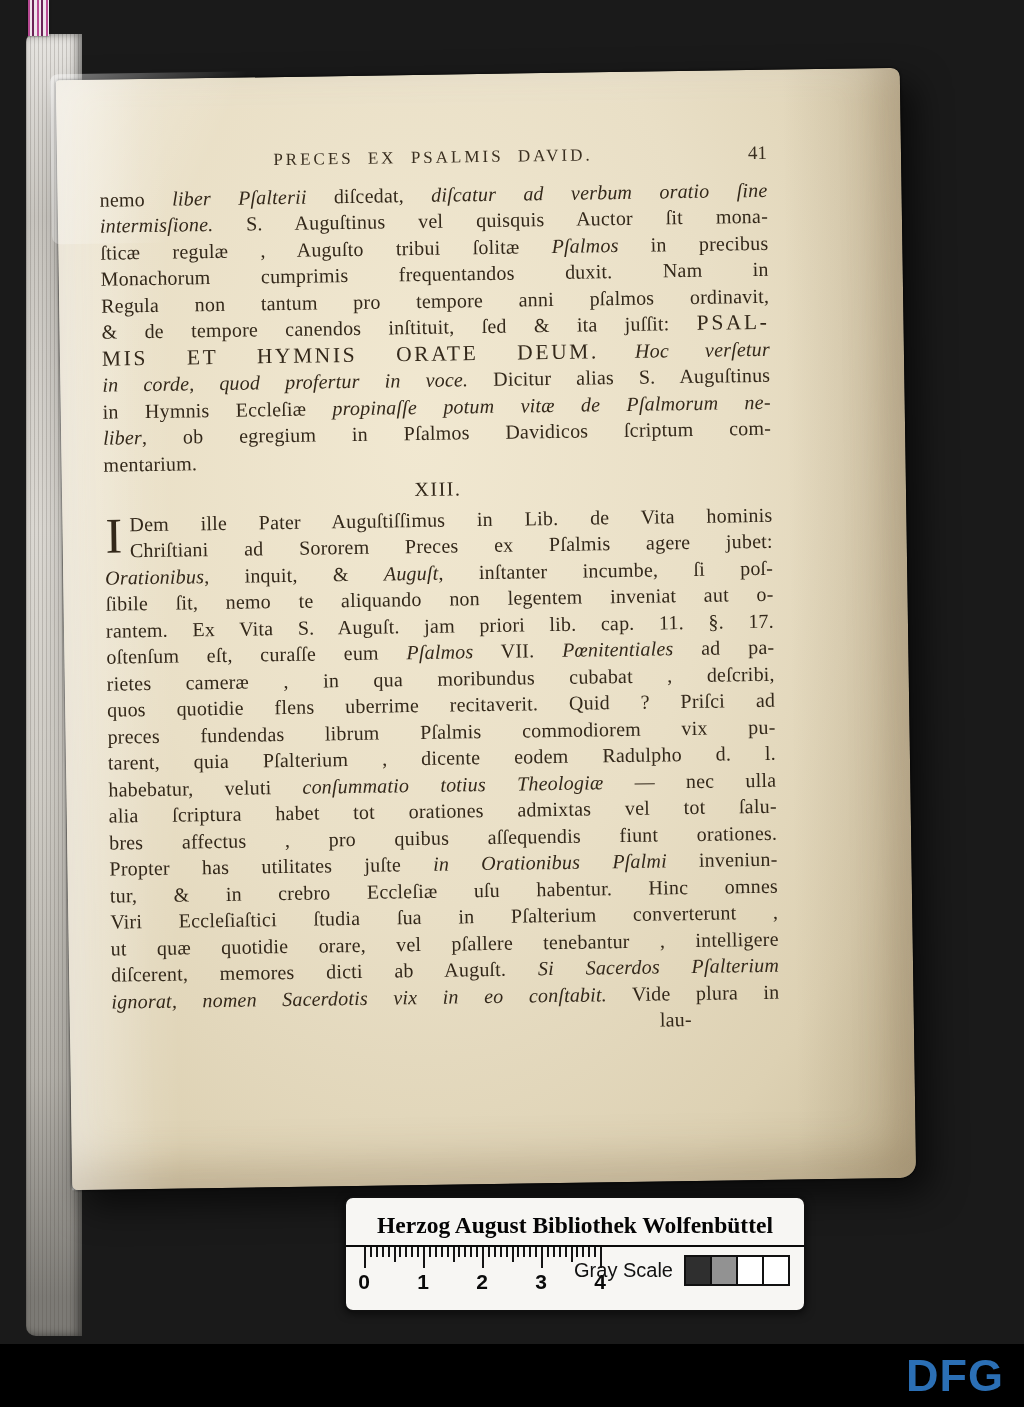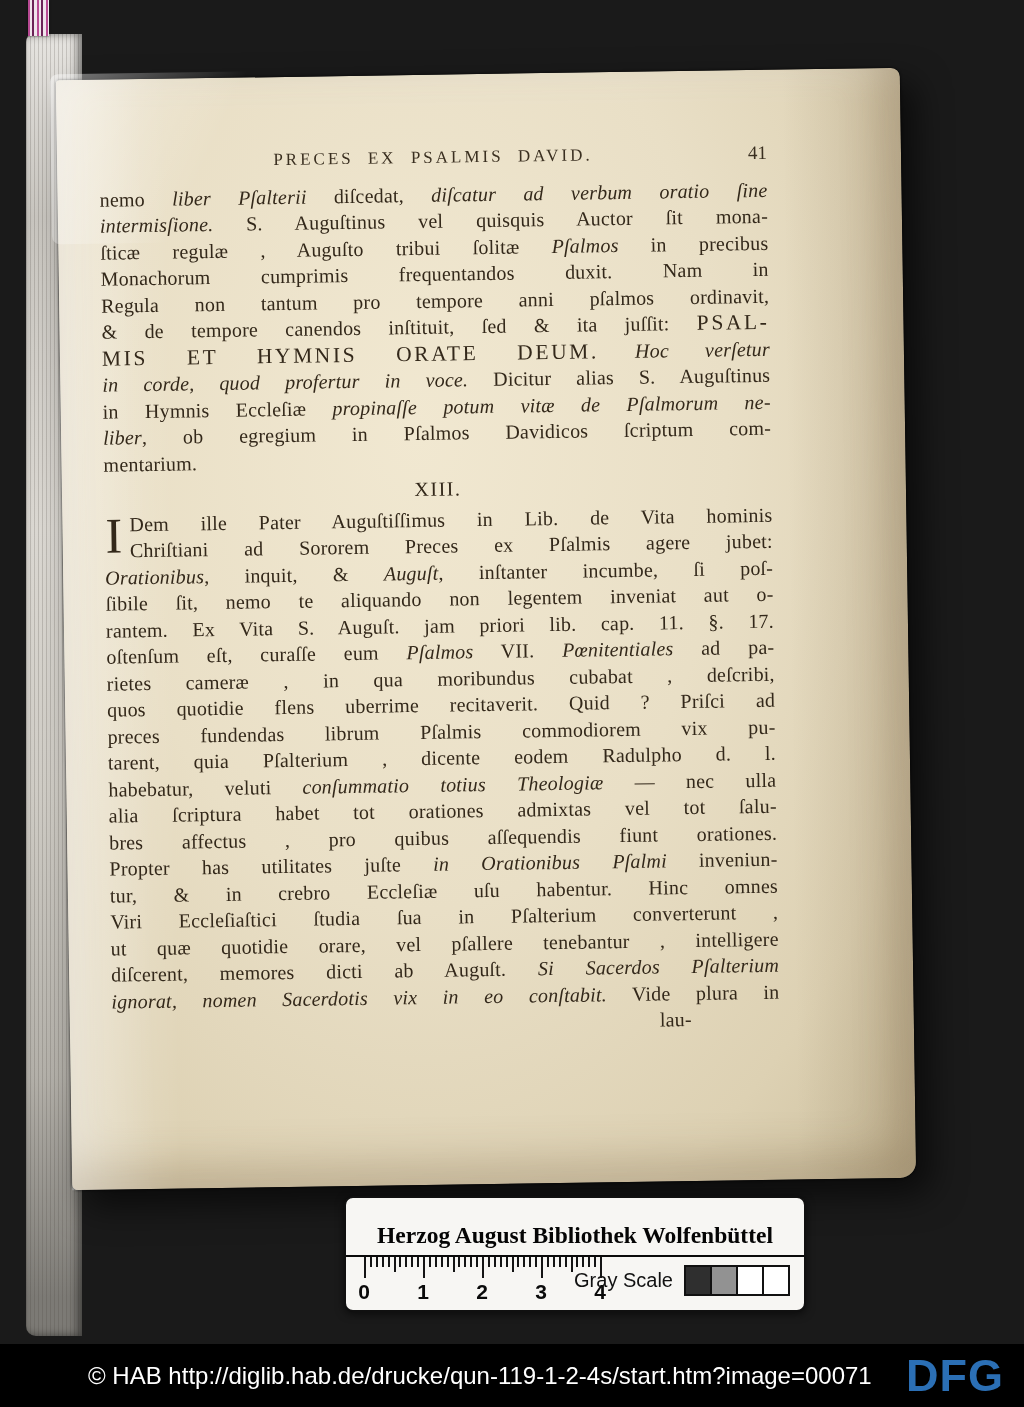--- a/index.html
+++ b/index.html
@@ -68,21 +68,21 @@
   .dropcap{position:absolute;left:1px;top:1px;font-size:50px;line-height:47px;}
   .section-head{text-align:center;font-size:20px;letter-spacing:1.5px;margin:3px 0 4px;}
   .catch{text-align:right;text-align-last:right;padding-right:88px;}
   
   .scale-card{
     position:absolute;left:344px;top:1196px;width:458px;height:112px;
     background:#f7f6f3;border:2px solid #101010;border-radius:9px;
     box-shadow:0 2px 8px rgba(0,0,0,.6);
   }
   .card-title{
-    font-weight:bold;font-size:23.5px;text-align:center;padding-top:24px;color:#050505;
+    font-weight:bold;font-size:23.5px;text-align:center;padding-top:14px;color:#050505;
     font-family:"Liberation Serif", serif;
   }
   .card-body{margin-top:6px;border-top:2px solid #0a0a0a;position:relative;height:62px;}
   .ruler{position:absolute;left:18px;top:0;width:260px;}
   .ticks{position:relative;height:23px;}
   .tick{position:absolute;top:0;width:2px;background:#141414;}
   .nums{position:relative;height:28px;font-family:"Liberation Sans", sans-serif;font-weight:bold;font-size:21px;color:#0a0a0a;}
   .num{position:absolute;top:0;transform:translateX(-50%);}
   .grayscale{position:absolute;right:14px;top:8px;display:flex;align-items:center;gap:11px;}
   .gs-label{font-family:"Liberation Sans", sans-serif;font-size:20px;color:#111;}
@@ -219,15 +219,14 @@
           <div class="patch" style="background: rgb(47, 47, 47);"></div>
           <div class="patch" style="background: rgb(146, 146, 146);"></div>
           <div class="patch" style="background: rgb(255, 255, 255);"></div>
           <div class="patch" style="background: rgb(255, 255, 255);"></div>
         </div>
     </div>
   </div>
 </div>
 
 <div class="footer-bar">
-  <div class="footer-text">© HAB http://diglib.hab.de/drucke/qun-119-1-2-4s/start.htm?image=00071</div>
   <div class="dfg-logo" style="color: rgb(43, 111, 181);">DFG</div>
 </div>
 
 </body></html>

